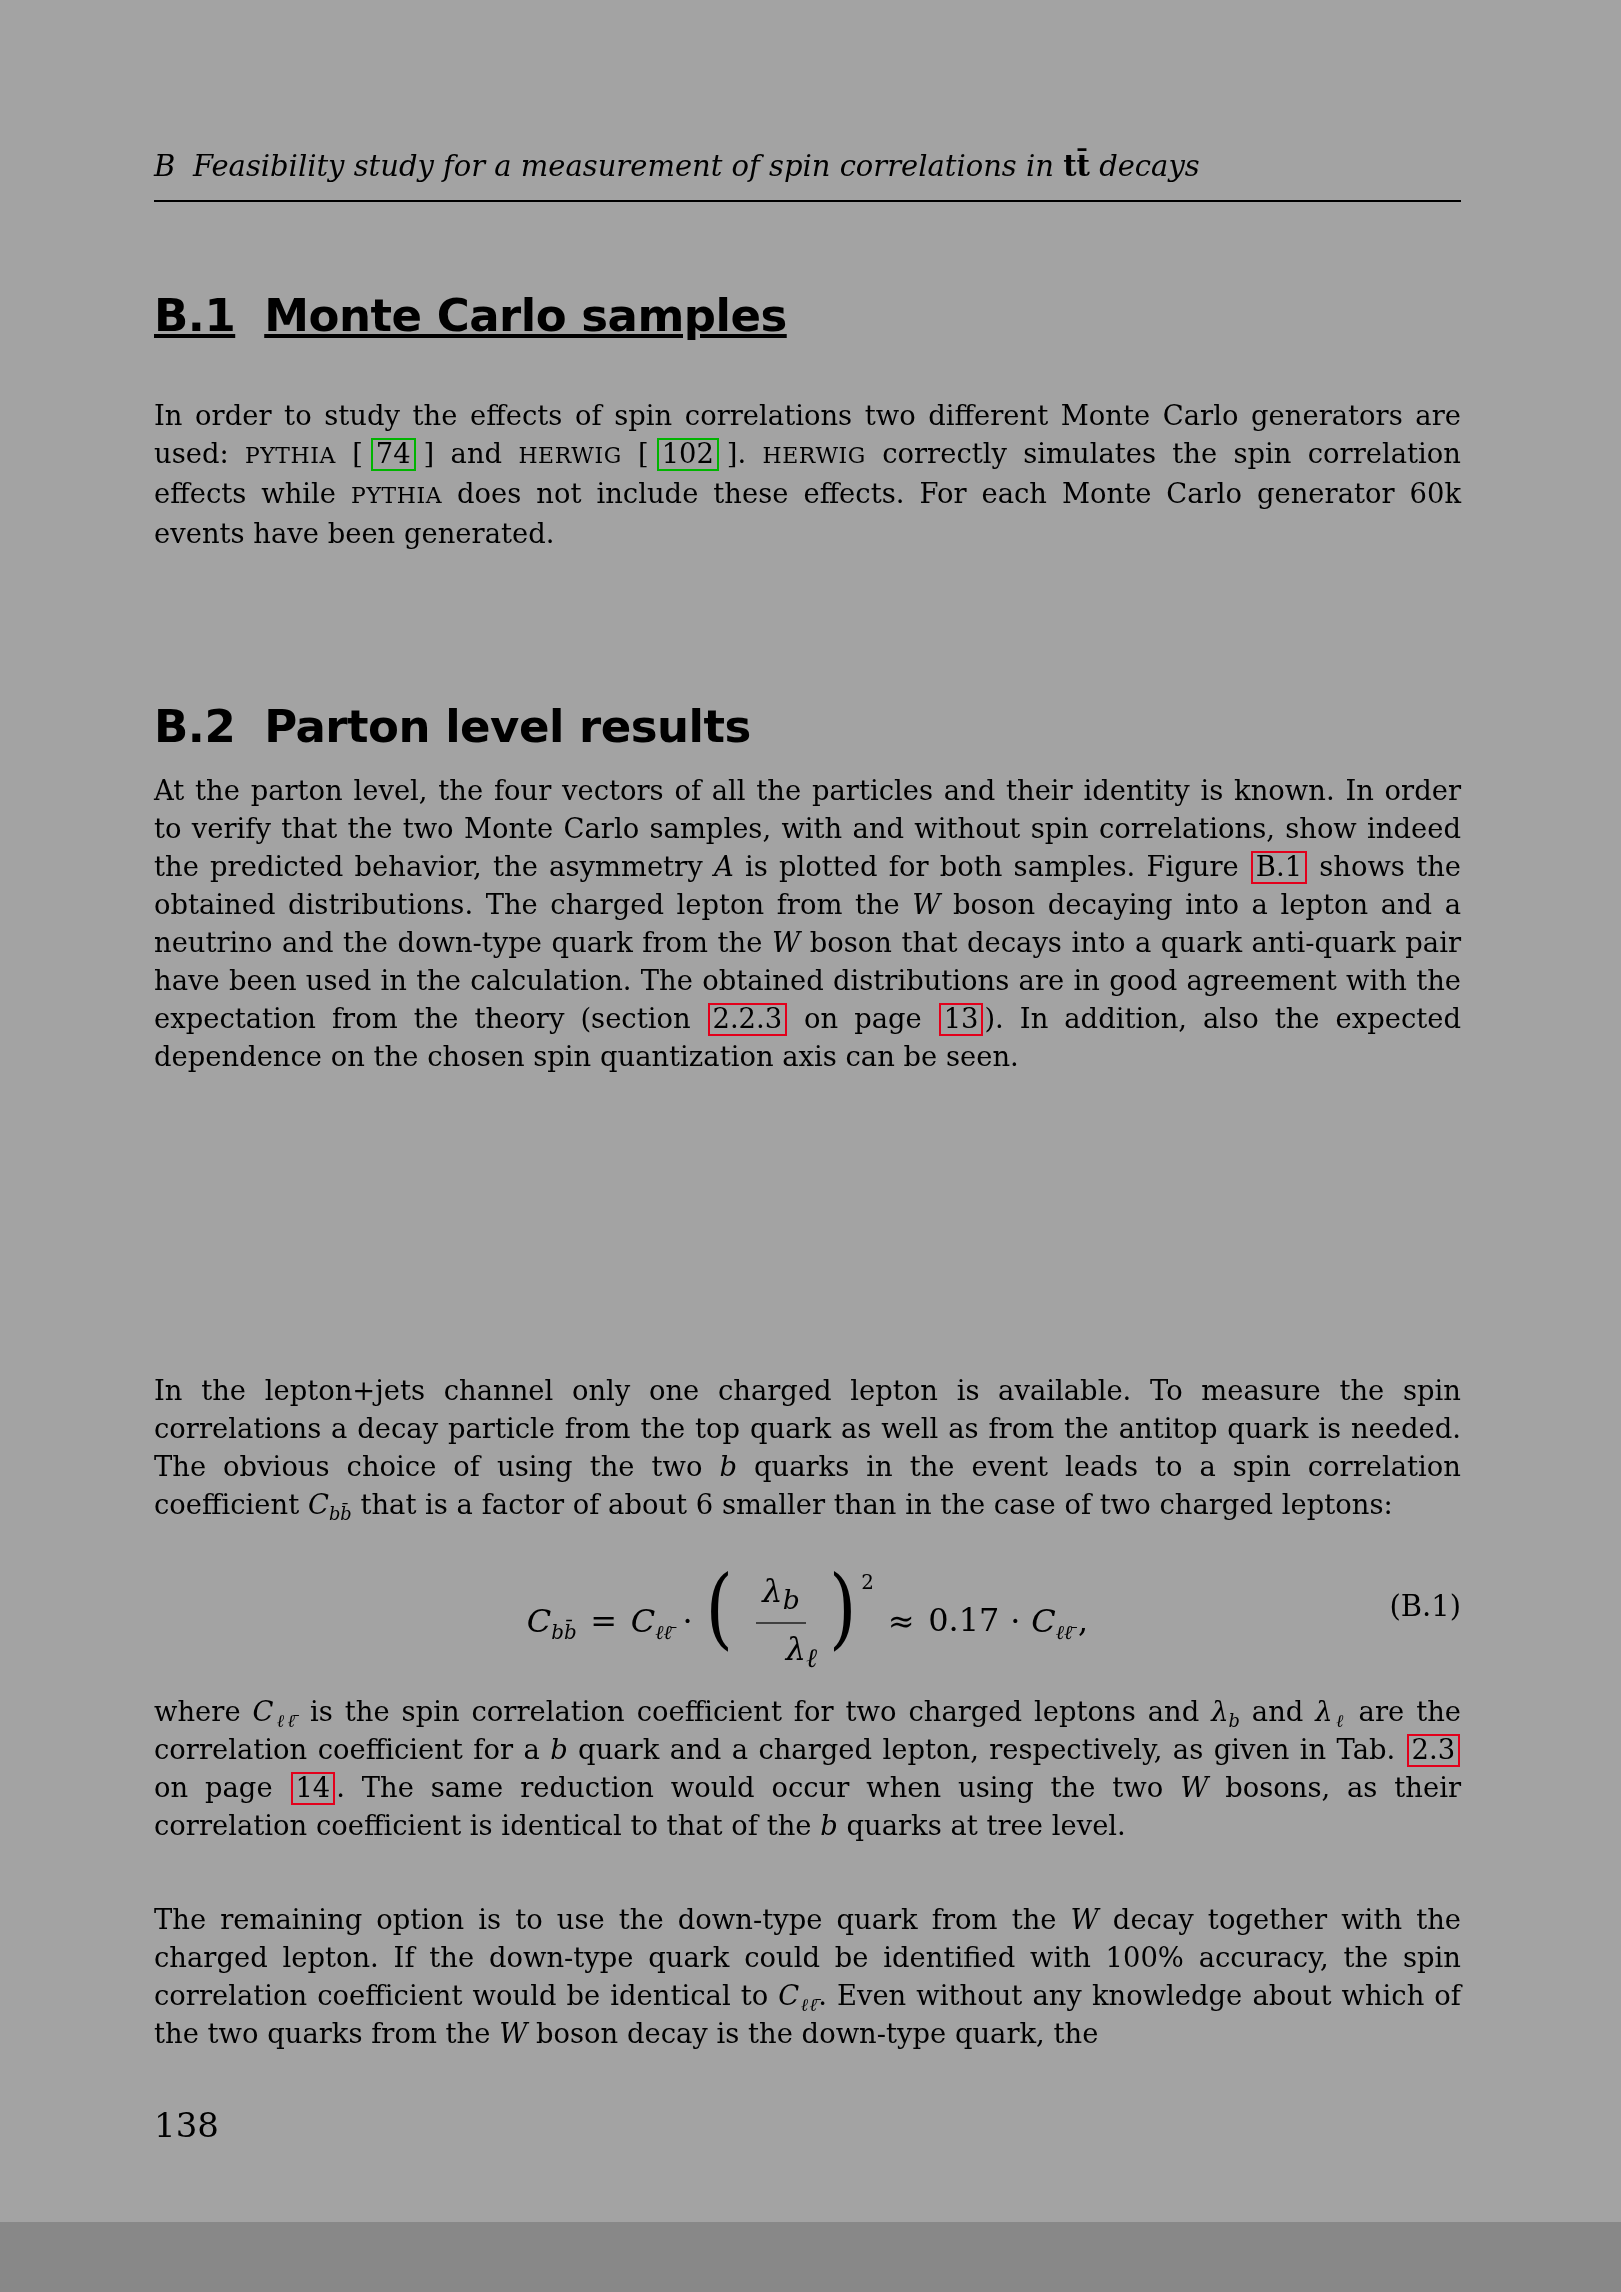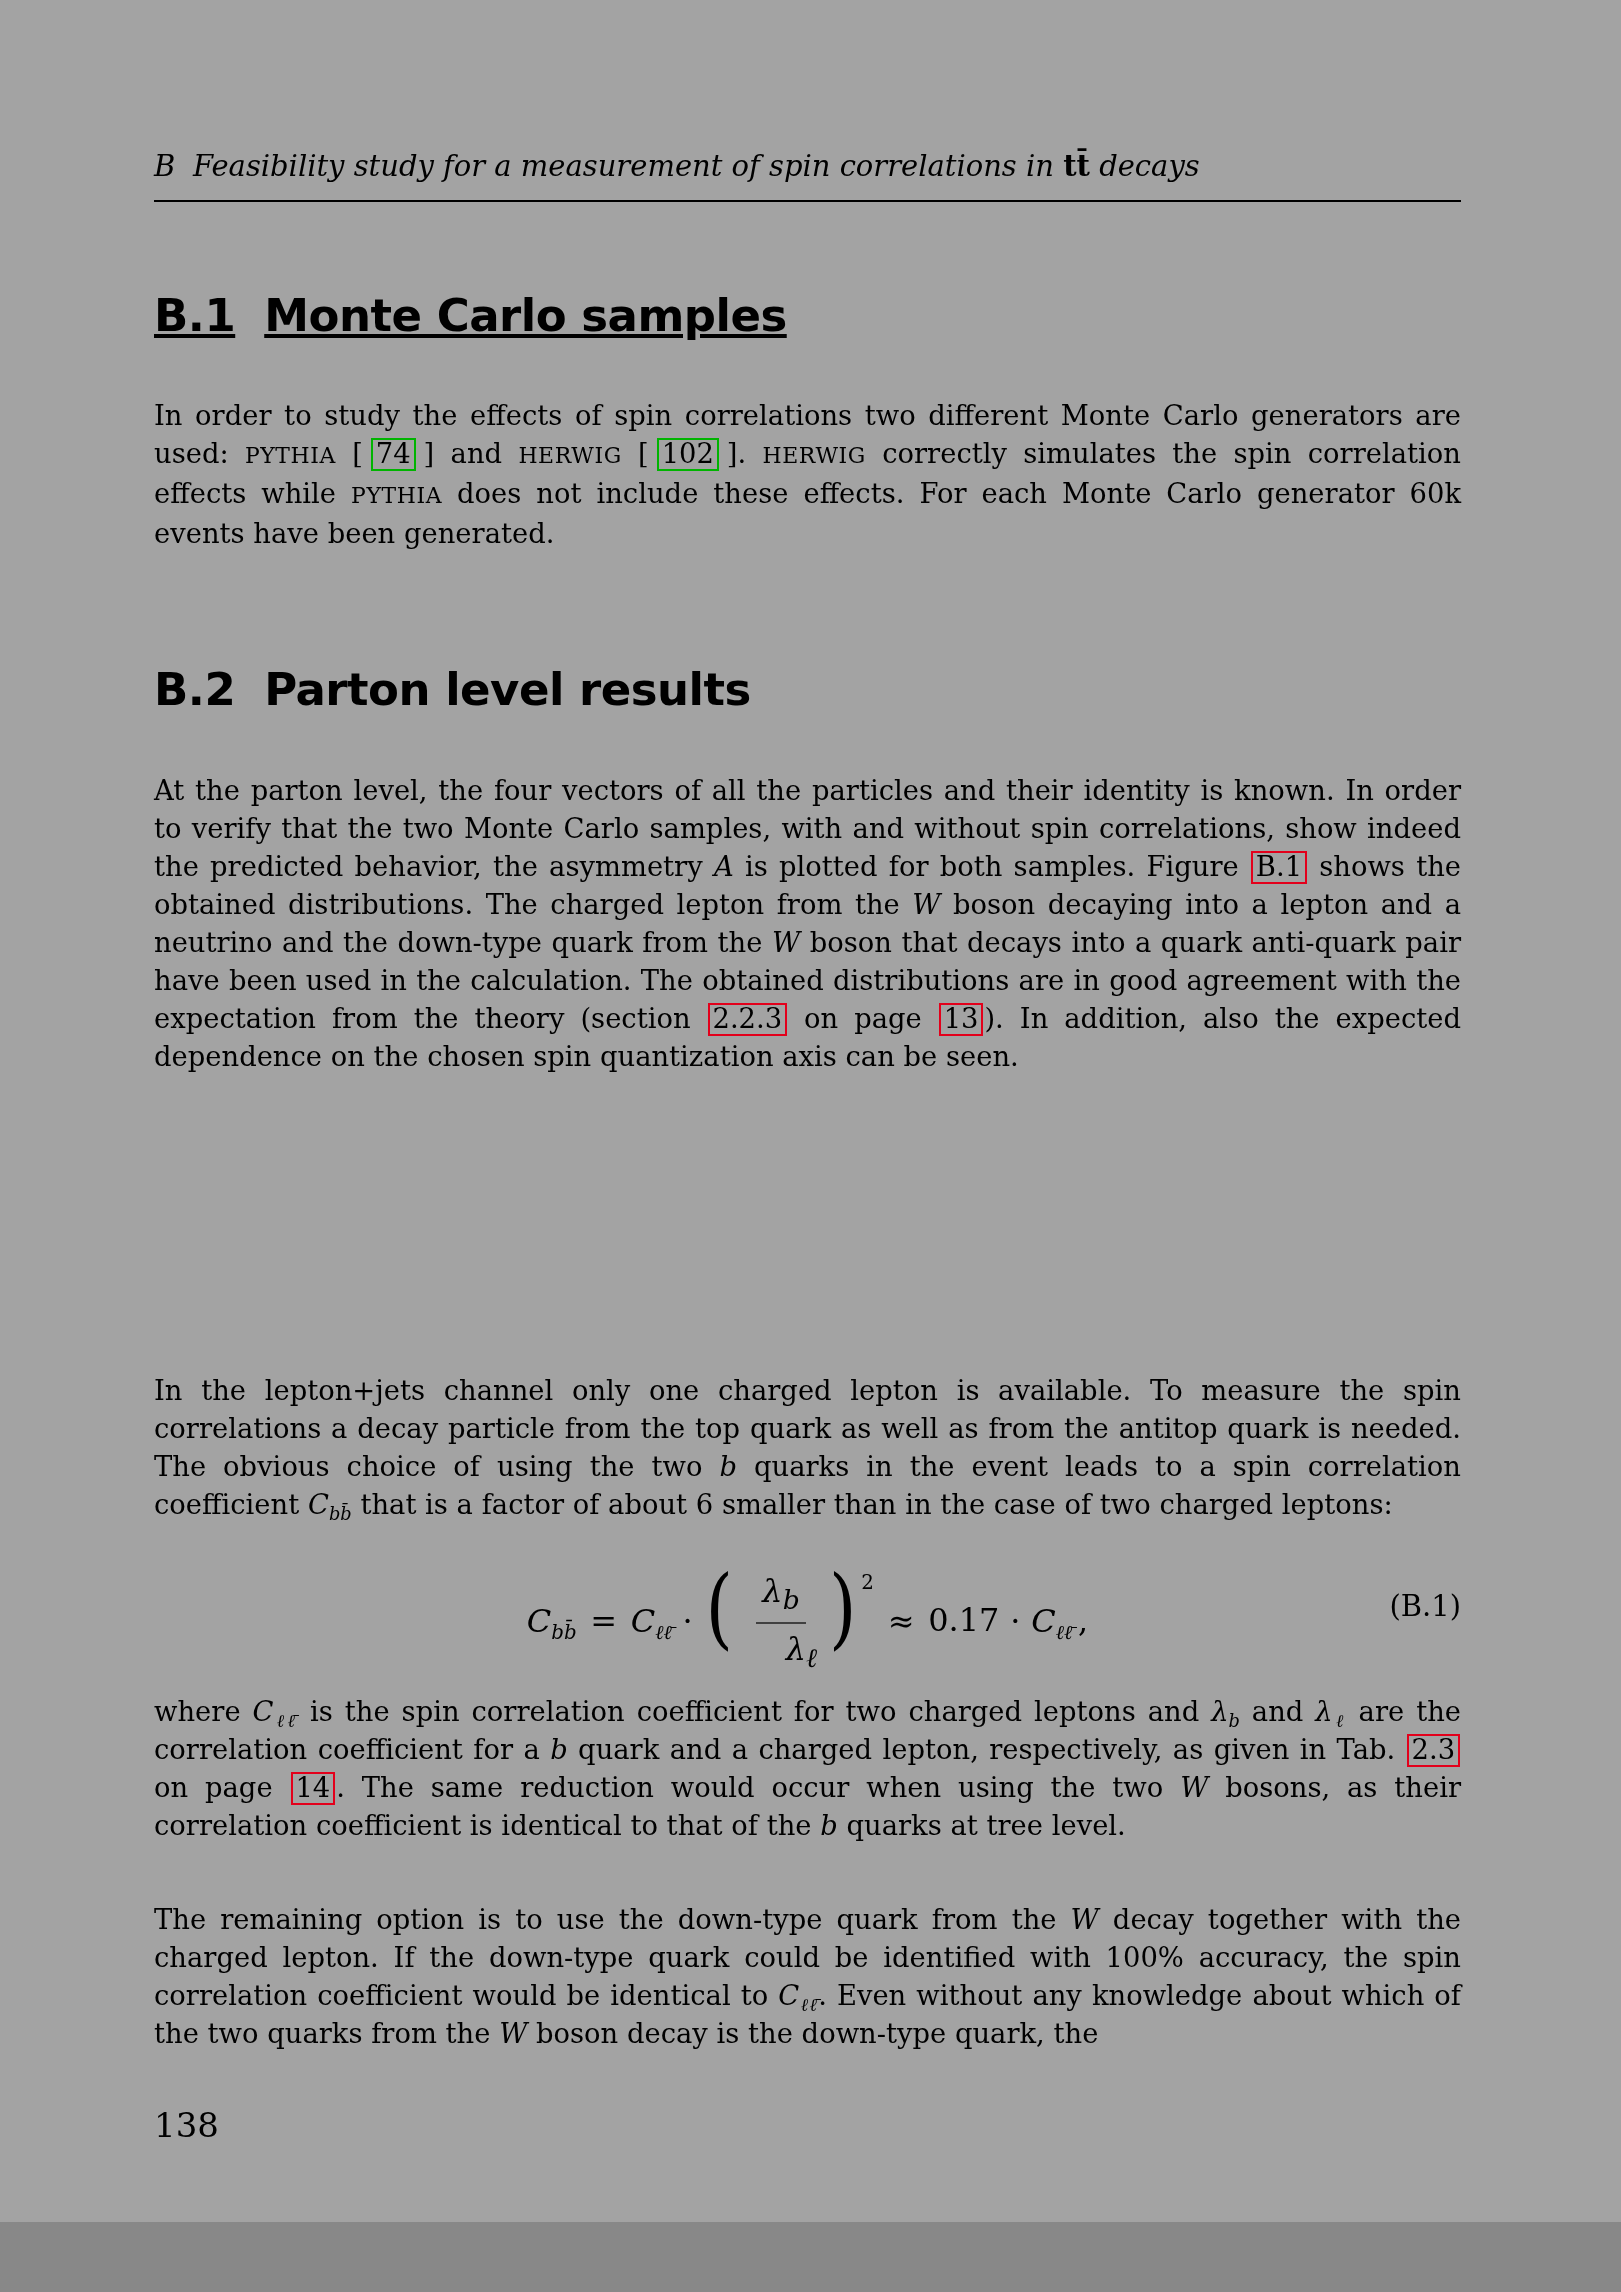--- a/index.html
+++ b/index.html
@@ -94,21 +94,21 @@
 
   <div class="running-head">
     <span class="chapter-letter">B</span><span><span class="seg-it">Feasibility study for a measurement of spin correlations in </span><span class="seg-b">tt̄</span><span class="seg-it"> decays</span></span>
   </div>
 
   <h2 class="section-heading" style="top:253px;text-decoration:underline;">
     <span class="sec-num">B.1</span><span>Monte Carlo samples</span>
   </h2>
   <p class="para" style="top:370px;"><span class="seg-plain">In order to study the effects of spin correlations two different Monte Carlo generators are used: </span><span class="seg-sc">PYTHIA</span><span class="seg-plain"> [</span><span class="seg-cite">74</span><span class="seg-plain">] and </span><span class="seg-sc">HERWIG</span><span class="seg-plain"> [</span><span class="seg-cite">102</span><span class="seg-plain">].  </span><span class="seg-sc">HERWIG</span><span class="seg-plain"> correctly simulates the spin correlation effects while </span><span class="seg-sc">PYTHIA</span><span class="seg-plain"> does not include these effects. For each Monte Carlo generator 60k events have been generated.</span></p>
 
-  <h2 class="section-heading" style="top:627px;">
+  <h2 class="section-heading" style="top:664px;">
     <span class="sec-num">B.2</span><span>Parton level results</span>
   </h2>
   <p class="para" style="top:745px;"><span class="seg-plain">At the parton level, the four vectors of all the particles and their identity is known. In order to verify that the two Monte Carlo samples, with and without spin correlations, show indeed the predicted behavior, the asymmetry </span><span class="seg-cal">A</span><span class="seg-plain"> is plotted for both samples. Figure </span><span class="seg-ref">B.1</span><span class="seg-plain"> shows the obtained distributions.  The charged lepton from the </span><span class="seg-it">W</span><span class="seg-plain"> boson decaying into a lepton and a neutrino and the down-type quark from the </span><span class="seg-it">W</span><span class="seg-plain"> boson that decays into a quark anti-quark pair have been used in the calculation.  The obtained distributions are in good agreement with the expectation from the theory (section </span><span class="seg-ref">2.2.3</span><span class="seg-plain"> on page </span><span class="seg-ref">13</span><span class="seg-plain">). In addition, also the expected dependence on the chosen spin quantization axis can be seen.</span></p>
 
   <p class="para" style="top:1345px;"><span class="seg-plain">In the lepton+jets channel only one charged lepton is available.  To measure the spin correlations a decay particle from the top quark as well as from the antitop quark is needed.  The obvious choice of using the two </span><span class="seg-it">b</span><span class="seg-plain"> quarks in the event leads to a spin correlation coefficient </span><span class="seg-msub"><span>C</span><sub>bb̄</sub></span><span class="seg-plain"> that is a factor of about 6 smaller than in the case of two charged leptons:</span></p>
 
   <div class="equation">
     <span class="eq-body">
       <span class="mvar"><span>C</span><sub>bb̄</sub></span><span class="mrel">=</span><span class="mvar"><span>C</span><sub>ℓℓ̄</sub></span><span class="mbin">·</span><span class="big-paren">(</span><span class="frac">
           <span class="num"><span>λ</span><sub>b</sub></span>

